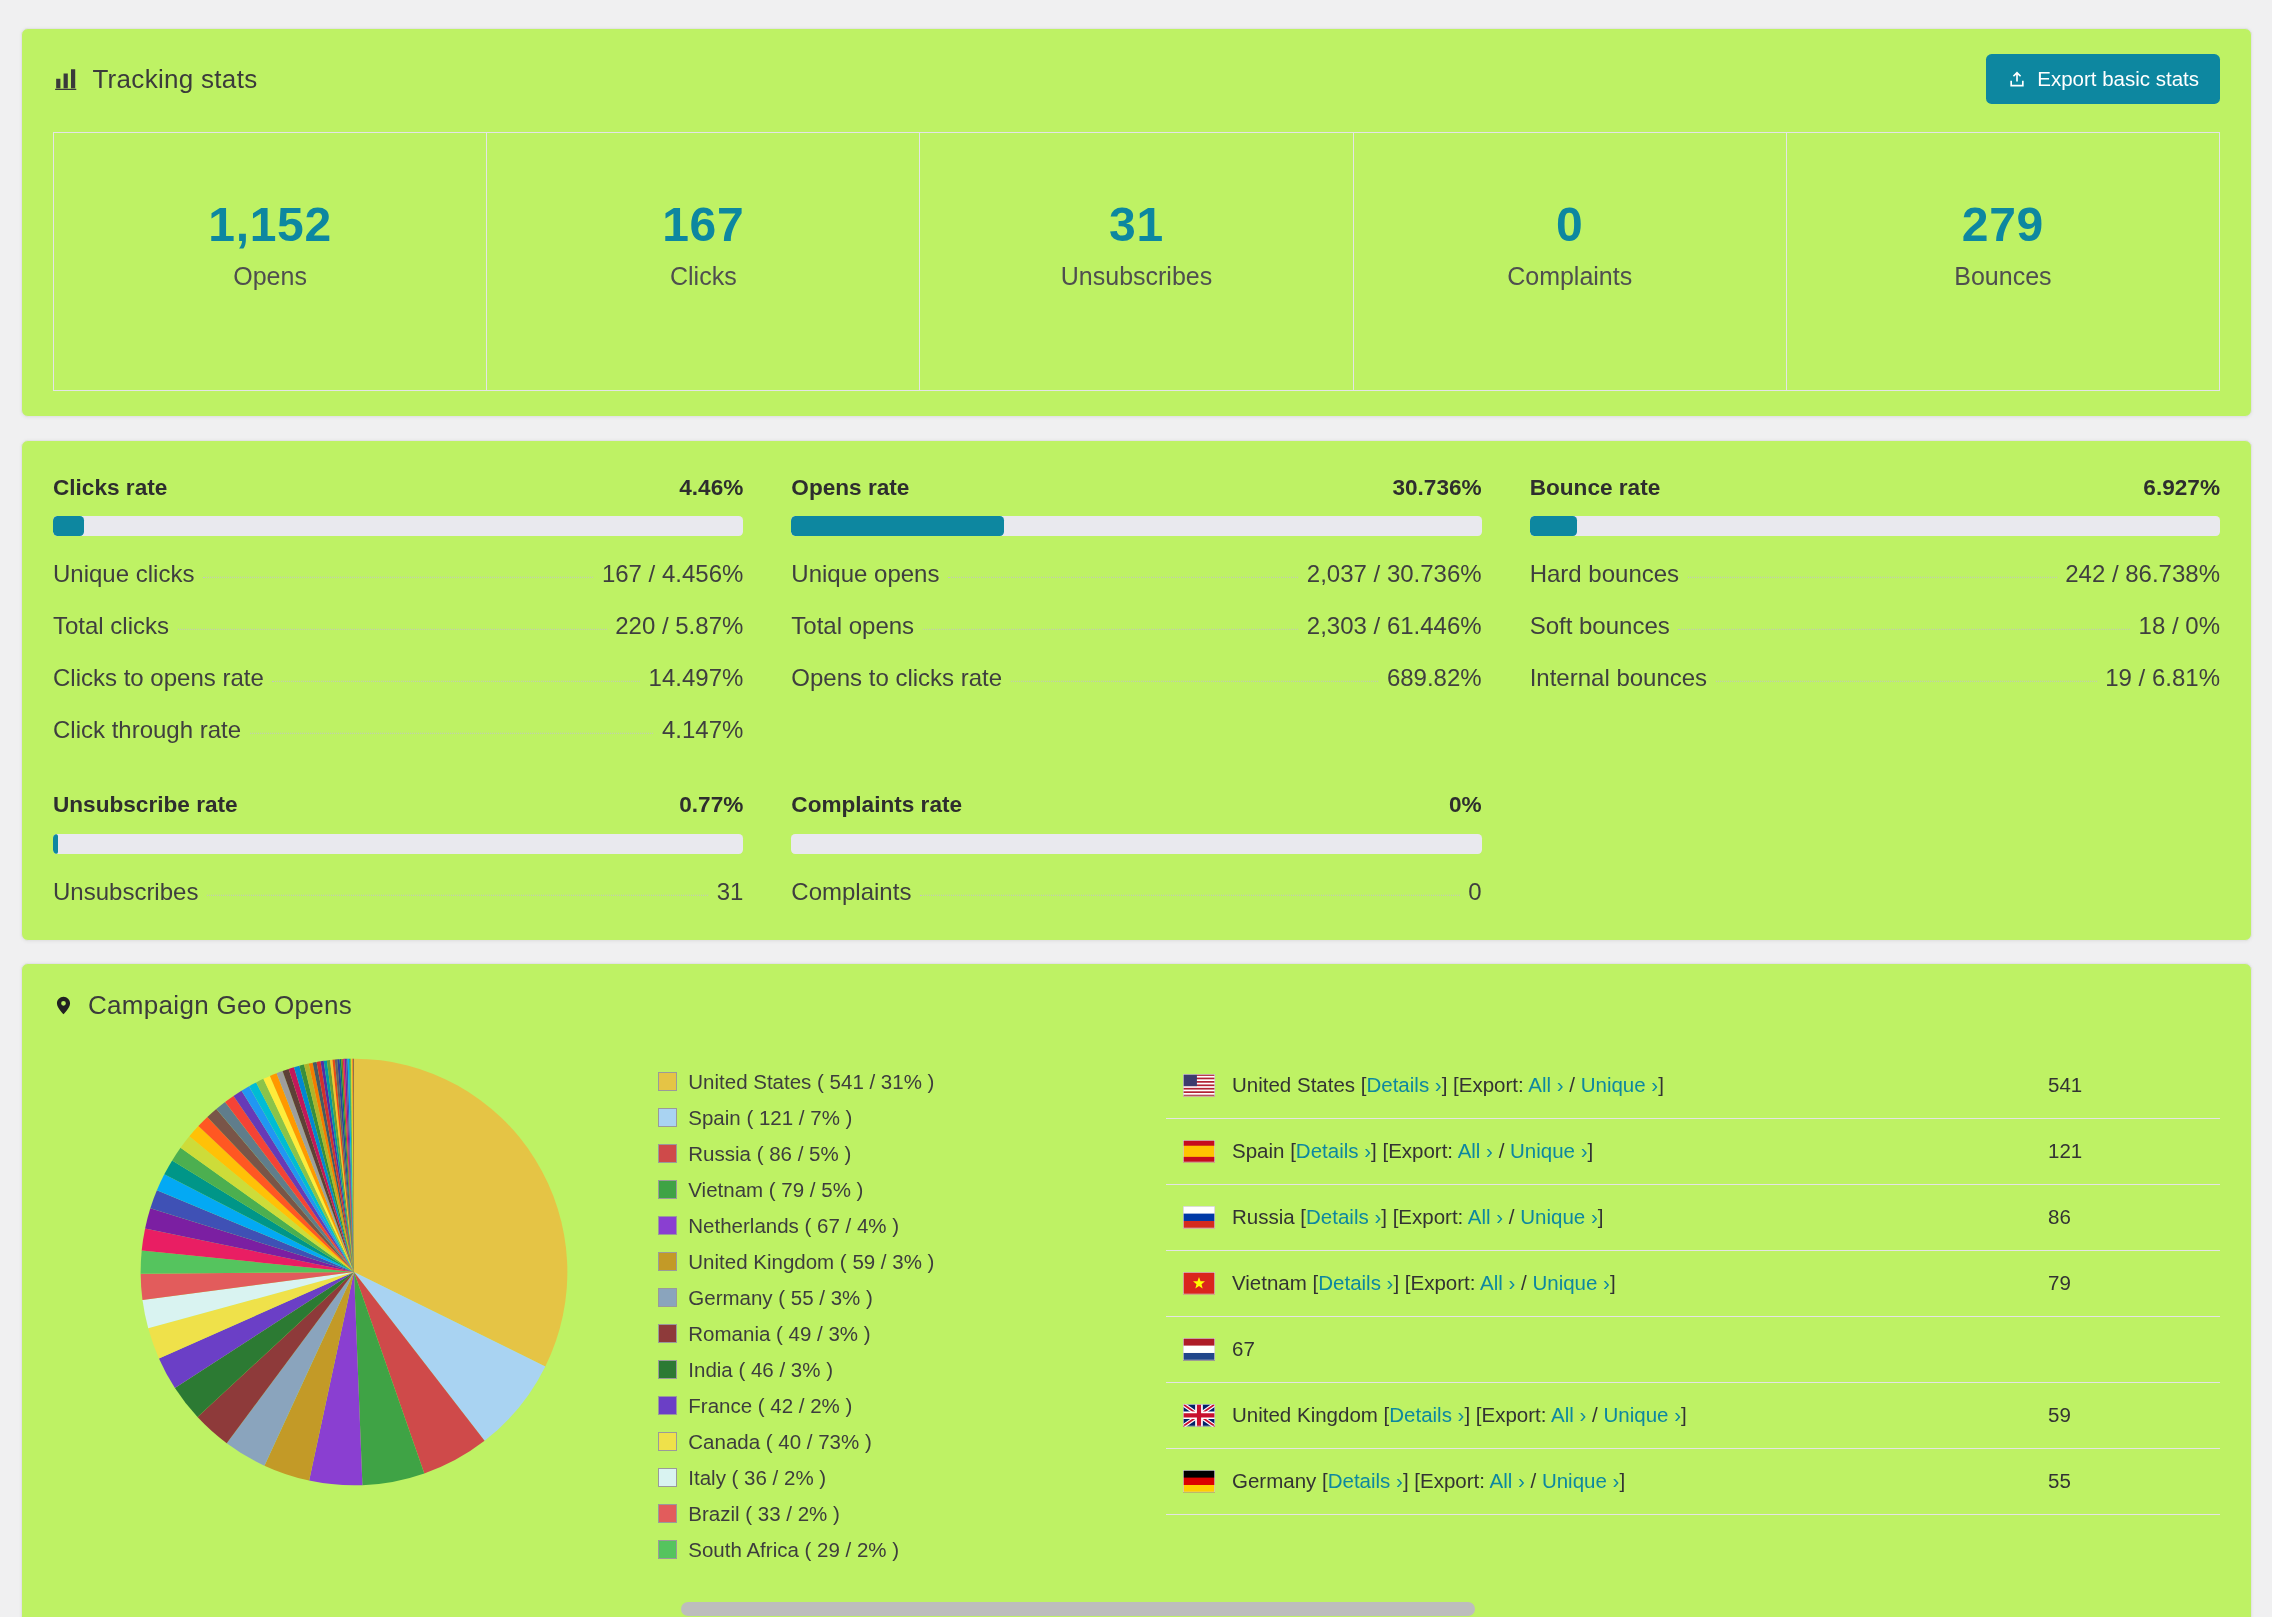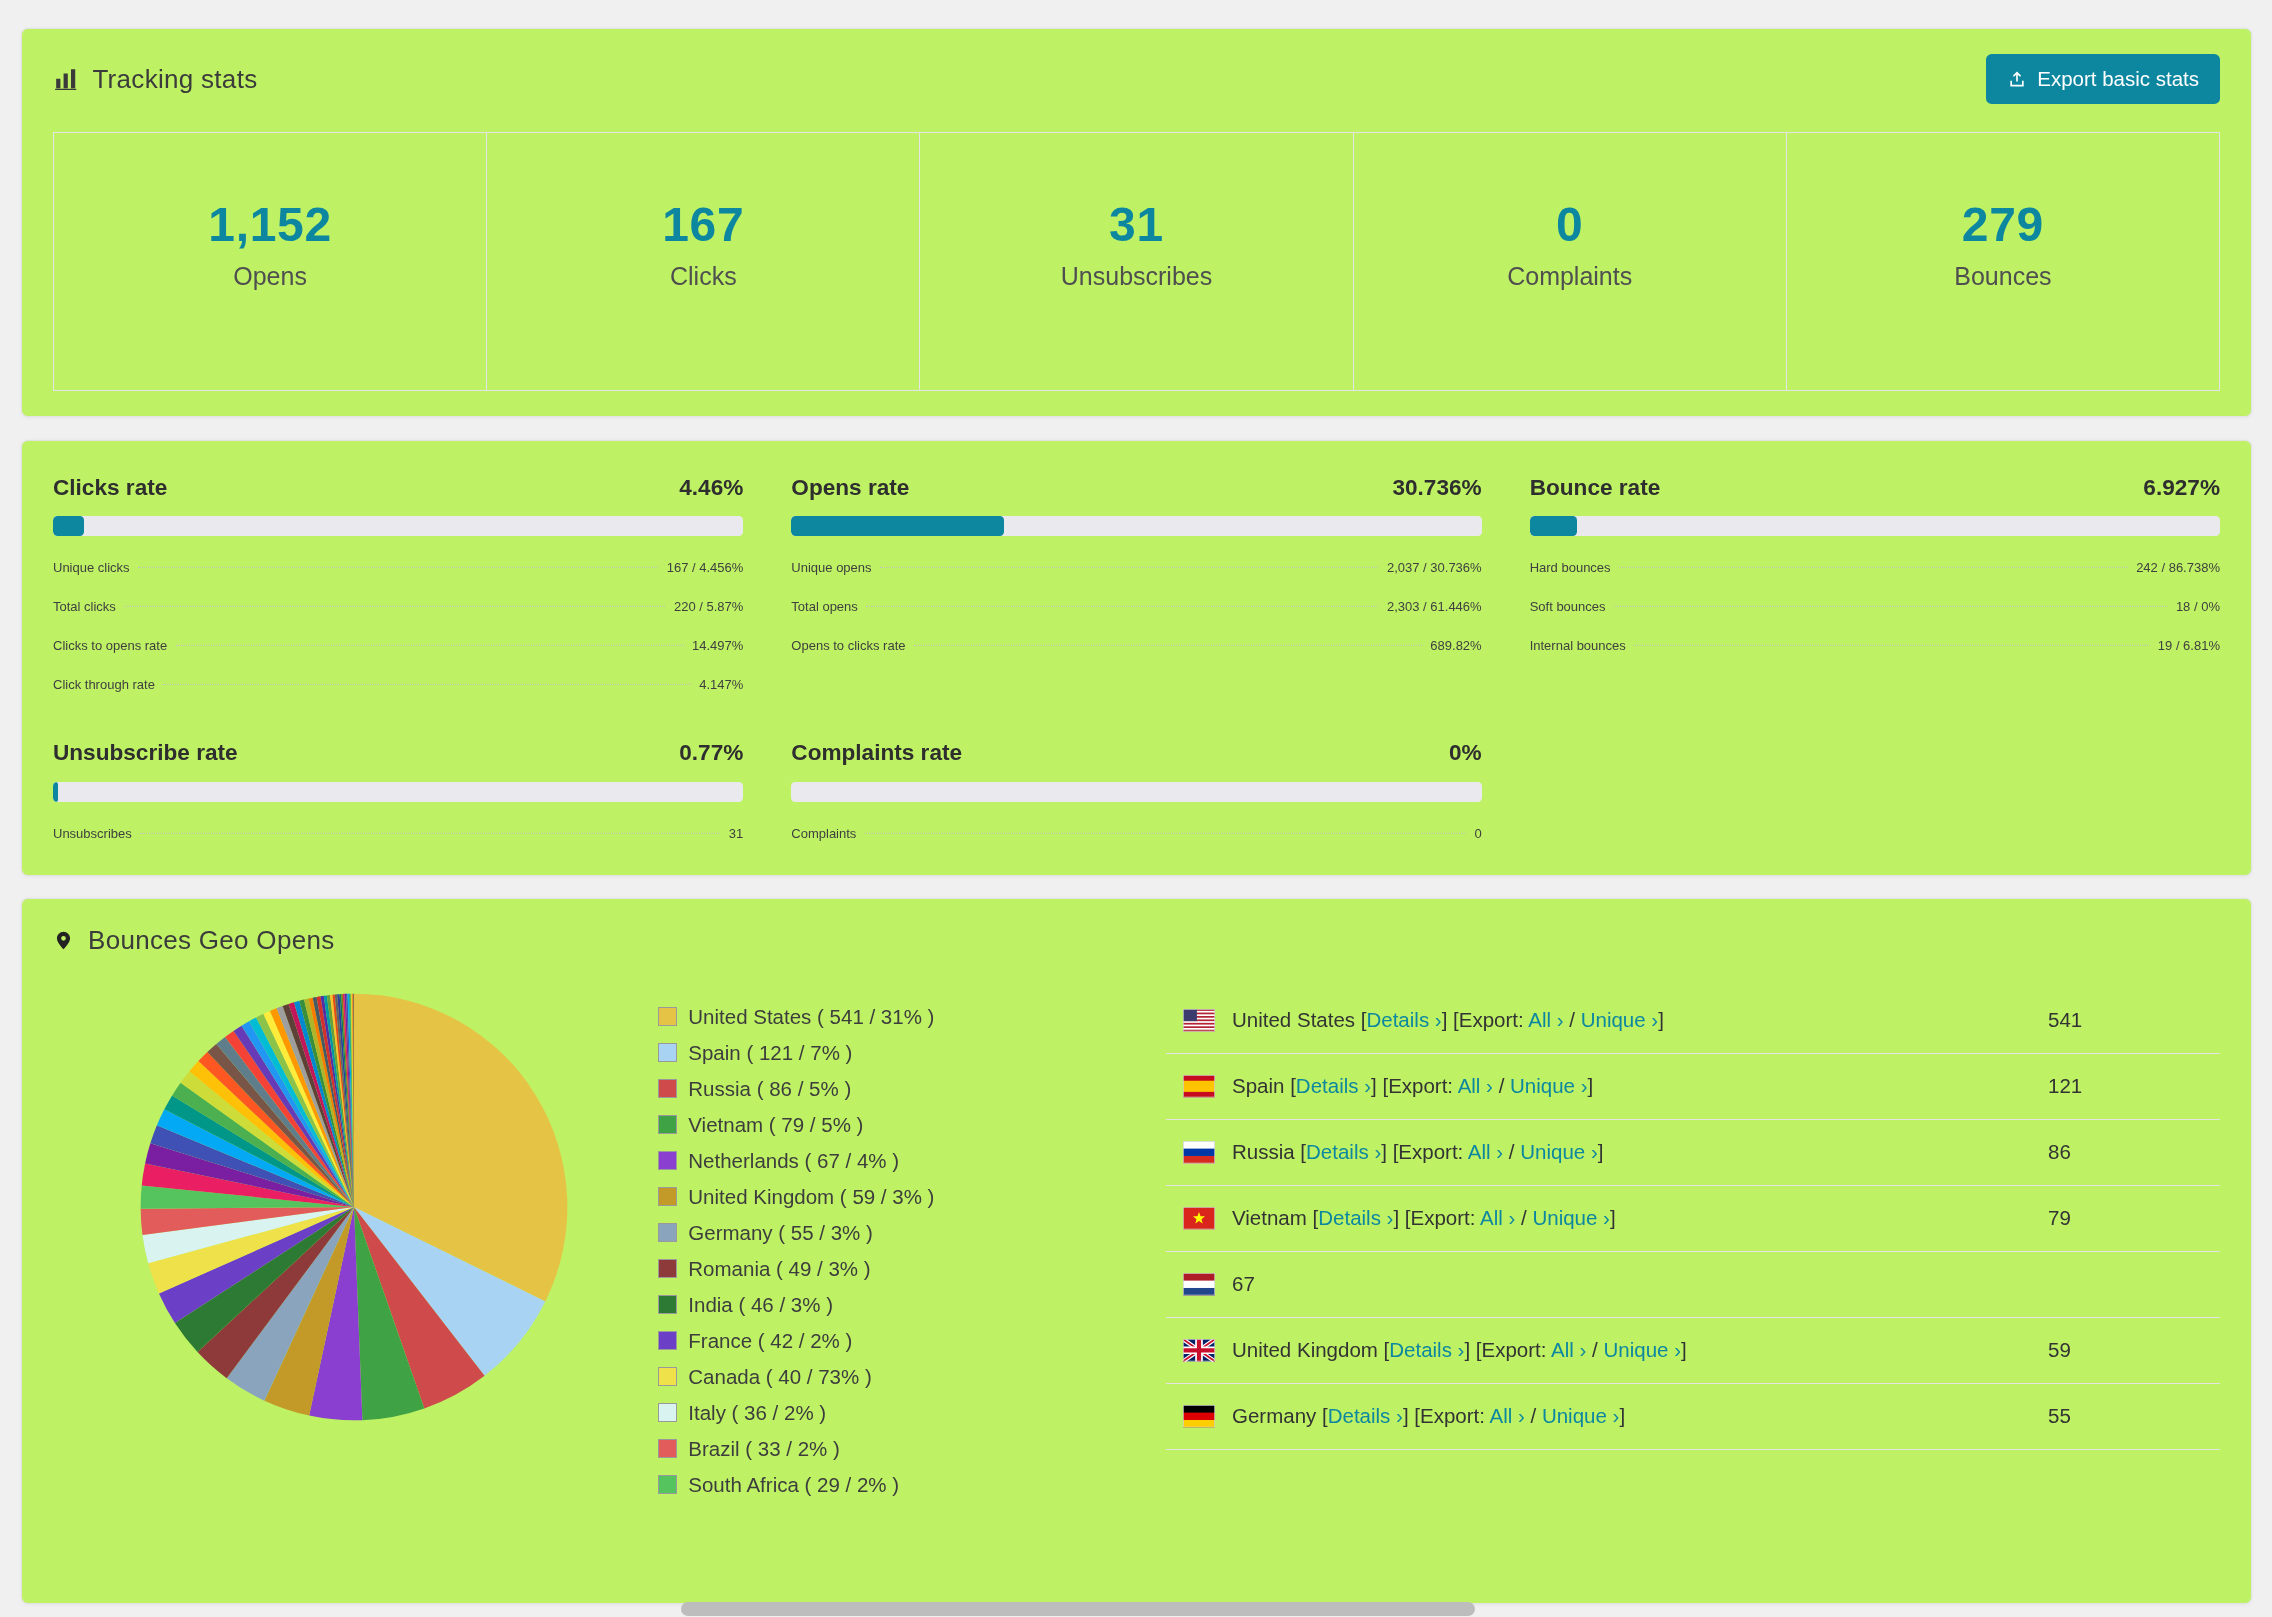--- a/index.html
+++ b/index.html
@@ -39,21 +39,21 @@
   .stat-num { font-size:48px; font-weight:700; color:var(--accent,#0d87a0); letter-spacing:0.7px; }
   .stat-lbl { font-size:25px; color:#4f4f4f; margin-top:10px; }
   
   .rates-card { padding:34px 31px; }
   .rates-grid { display:grid; grid-template-columns:1fr 1fr 1fr; column-gap:71px; row-gap:78px;gap:48px; }
   .rate-head { display:flex; justify-content:space-between; align-items:baseline;
                font-size:22.6px; font-weight:700; color:#2e2e2e; }
   .rate-bar { height:20px; background:#e9e9ee; border-radius:4.2px; margin-top:15.5px; overflow:hidden; }
   .rate-fill { height:100%; background:var(--accent,#0d87a0); border-radius:4.2px; }
   .rate-rows { margin-top:14px; }
-  .rate-row { display:flex; align-items:baseline; font-size:13px; color:#3f3f3f; margin-top:24px; }
+  .rate-row { display:flex; align-items:baseline; font-size:24px; color:#3f3f3f; margin-top:24px; }
   .rl, .rv { white-space:nowrap; }
   .dots { flex:1; border-bottom:1.4px dotted #c3c3c3; margin:0 8.5px; transform:translateY(-4.2px); }
   
   .geo-card { min-height:706px; padding-bottom:0; }
   .geo-body { display:flex; margin-top:32px; }
   .pie-wrap { flex:0 0 438px; margin-left:82px; }
   .legend { list-style:none; margin:17px 0 0 85px; padding:0; flex:0 0 395px; }
   .legend li { display:flex; align-items:center; gap:11.3px; margin-bottom:12px;
                font-size:20.5px; color:#3d3d3d; }
   .sw { width:19px; height:19px; border:0.7px solid #9a9a9a; flex:0 0 auto; }
@@ -242,21 +242,21 @@
   </section>
 
   <section class="card geo-card">
     <div class="card-head">
       <h2 class="card-title">
         <span class="icon">
           <svg width="21" height="27" viewBox="0 0 24 24">
               <path fill="#222" d="M12 2C7.9 2 4.5 5.4 4.5 9.5 4.5 15.1 12 22 12 22s7.5-6.9 7.5-12.5C19.5 5.4 16.1 2 12 2zm0 10.2a2.7 2.7 0 1 1 0-5.4 2.7 2.7 0 0 1 0 5.4z"></path>
             </svg>
         </span>
-        <span>Bounces Geo Opens</span>
+        <span>Campaign Geo Opens</span>
       </h2>
     </div>
     <div class="geo-body">
       <div class="pie-wrap">
         <svg id="pie" width="438" height="438" viewBox="0 0 620 620">
             <path d="M310,310 L310.0,8.0 A302,302 0 0 1 580.8,443.7 Z" fill="#e5c445"></path>
             <path d="M310,310 L580.8,443.7 A302,302 0 0 1 494.8,548.9 Z" fill="#a9d3f2"></path>
             <path d="M310,310 L494.8,548.9 A302,302 0 0 1 409.5,595.1 Z" fill="#cf4a4a"></path>
             <path d="M310,310 L409.5,595.1 A302,302 0 0 1 321.9,611.8 Z" fill="#3fa345"></path>
             <path d="M310,310 L321.9,611.8 A302,302 0 0 1 246.5,605.2 Z" fill="#8a3fd1"></path>

